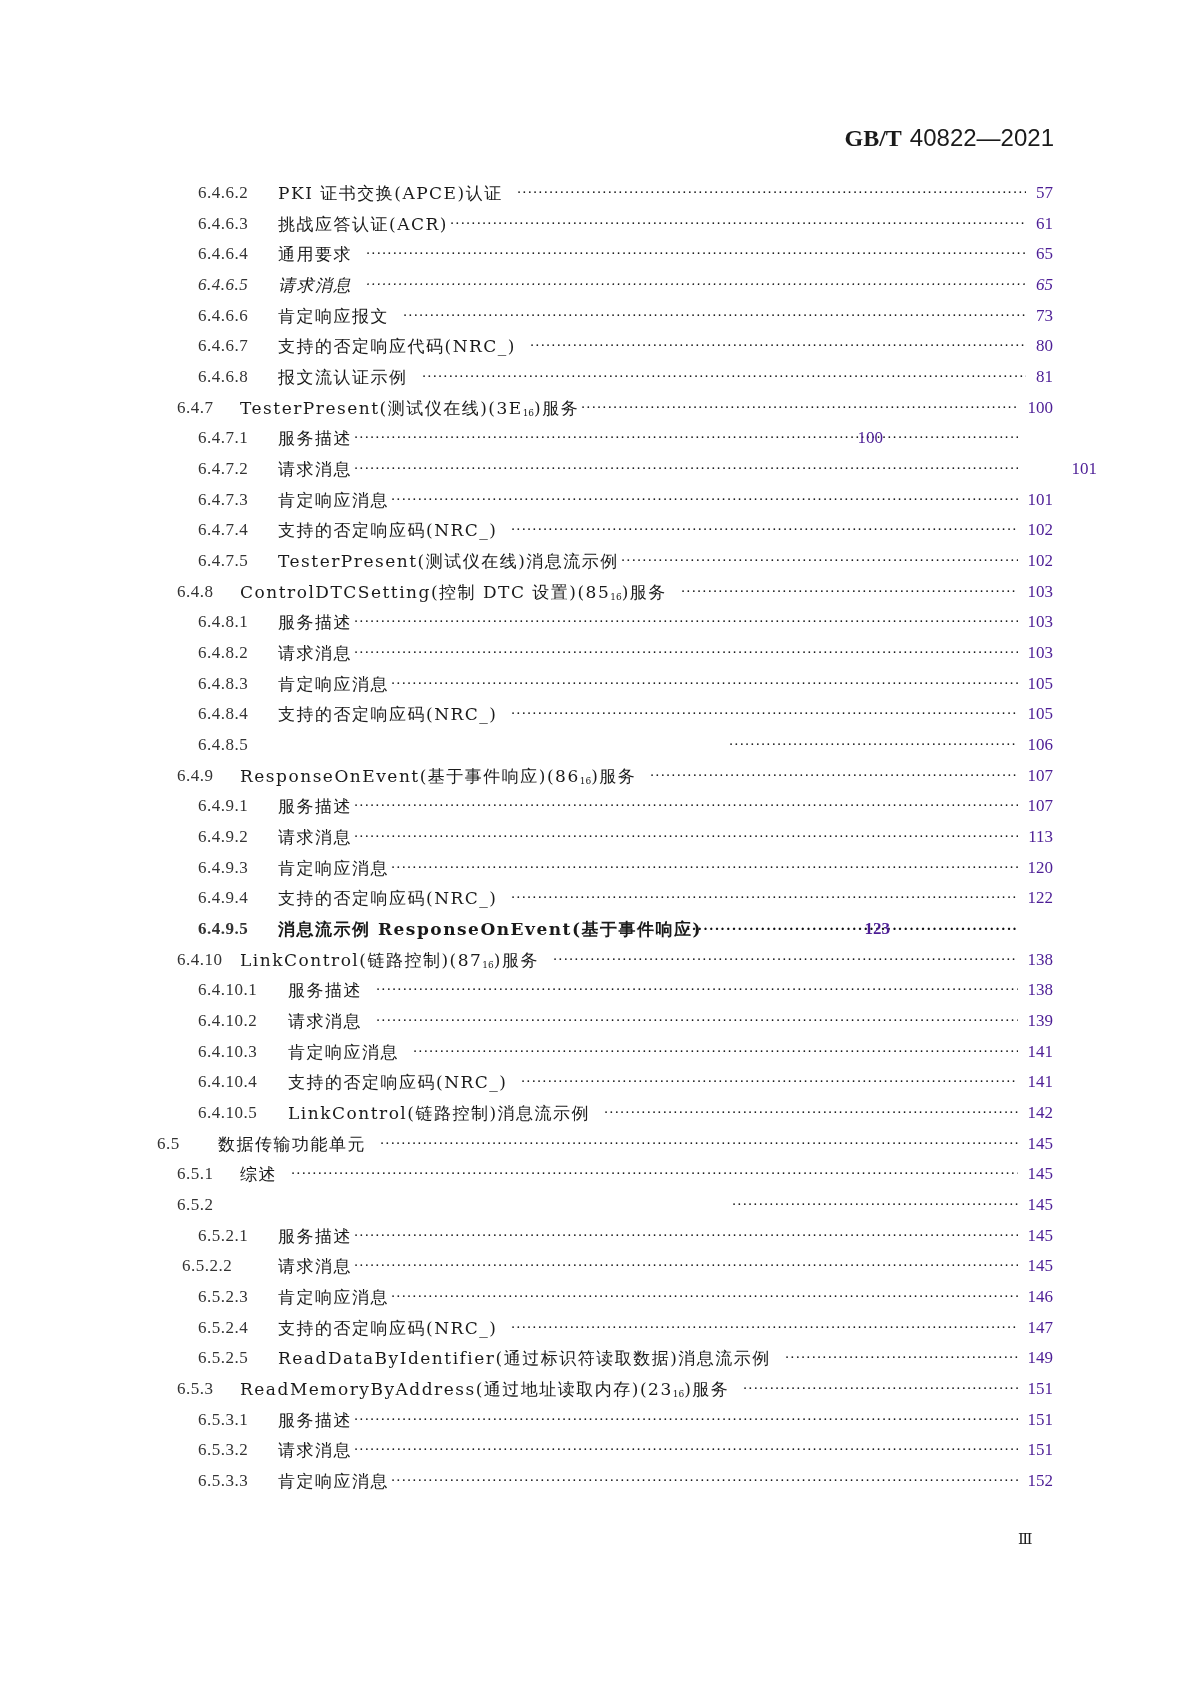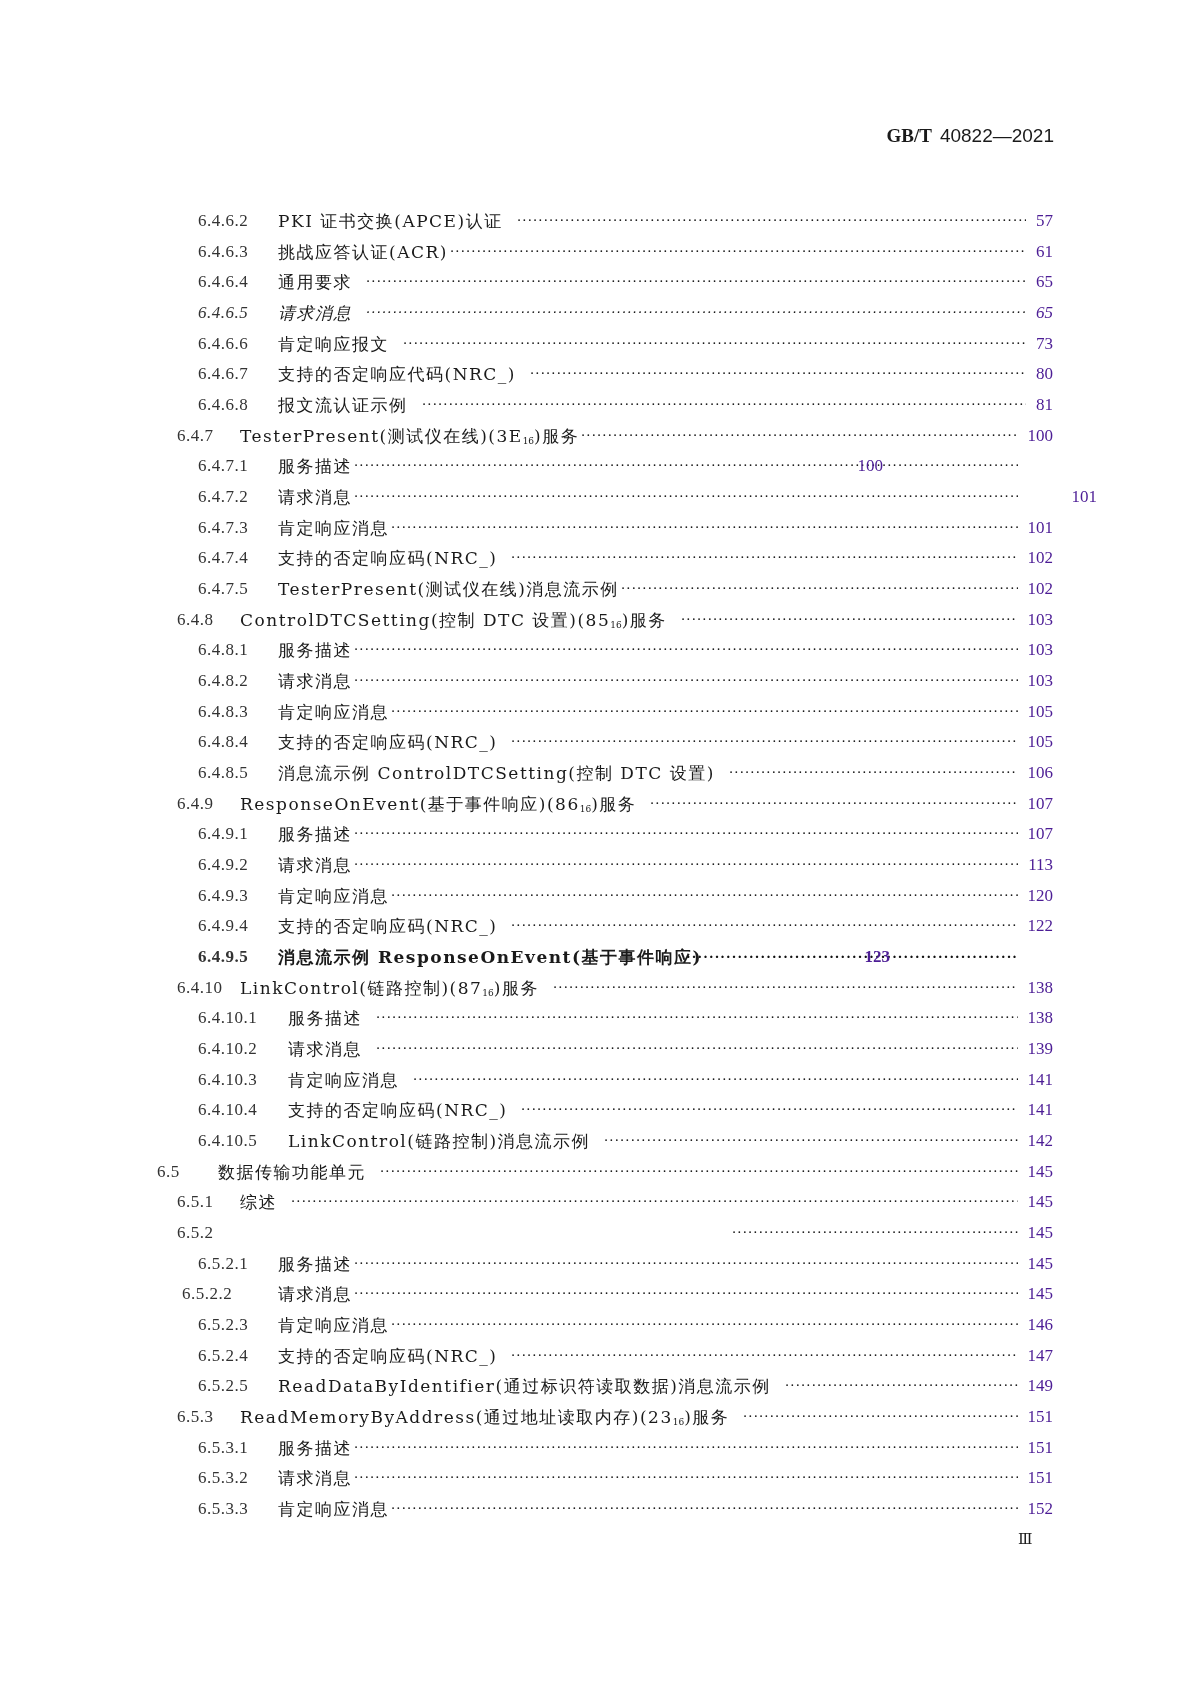--- a/index.html
+++ b/index.html
@@ -1,22 +1,22 @@
 <!DOCTYPE html>
 <html><head>
 <meta charset="utf-8">
 <style>
   html, body { margin:0; padding:0; background:#ffffff; }
   body { width:1191px; height:1684px; position:relative; overflow:hidden;
          font-family:"DejaVu Serif","Liberation Serif",serif; color:#1a1a1a; }
-  .header { position:absolute; top:124px; right:137px; font-size:19px; white-space:nowrap;margin-left:33px; }
+  .header { position:absolute; top:124px; right:137px; font-size:24px; white-space:nowrap;margin-left:33px; }
   .header .gb { font-family:"Liberation Serif","DejaVu Serif",serif; font-weight:bold; }
   .header .num { font-family:"Liberation Sans","DejaVu Sans",sans-serif; font-weight:normal; margin-left:8px; }
   .toc { position:absolute; top:178px; left:0; width:1191px; }
-  .row { position:absolute; left:0; height:30px; line-height:30px; font-size:17px; white-space:nowrap;margin-top:28px; }
+  .row { position:absolute; left:0; height:30px; line-height:30px; font-size:17px; white-space:nowrap; }
   .row .num { position:absolute; top:0; font-family:"Liberation Serif","DejaVu Serif",serif; color:#333; letter-spacing:0.5px; }
   .row .title { position:absolute; top:0; font-family:"DejaVu Serif","Liberation Serif",serif; letter-spacing:1.5px; }
   .row .dots { position:absolute; top:0; overflow:hidden; color:#111; letter-spacing:1.2px; font-size:13px; }
   .row .page { position:absolute; top:0; right:138px; text-align:right; font-family:"Liberation Serif","DejaVu Serif",serif; color:#4c1d95; }
   sub { font-size:9px; vertical-align:-2px; letter-spacing:0; }
   .footer { position:absolute; top:1530px; left:1018px; font-size:15px; font-family:"Liberation Serif","DejaVu Serif",serif; }
 </style>
 </head>
 <body>
 
@@ -128,21 +128,20 @@
       <span class="page">105</span>
     </div>
     <div class="row" style="top: 521.39px; width: 1191px;">
       <span class="num" style="left: 198px;">6.4.8.4</span>
       <span class="title" style="left: 278px;"><span>支持的否定响应码(NRC_)</span></span>
       <span class="dots" style="left: 511px; width: 507px;">················································································································································································································································································································································································································</span>
       <span class="page">105</span>
     </div>
     <div class="row" style="top: 552.06px; width: 1191px;">
       <span class="num" style="left: 198px;">6.4.8.5</span>
-      <span class="title" style="left: 278px;"><span>消息流示例 ControlDTCSetting(控制 DTC 设置)</span></span>
       <span class="dots" style="left: 729px; width: 289px;">················································································································································································································································································································································································································</span>
       <span class="page">106</span>
     </div>
     <div class="row" style="top: 582.73px; width: 1191px;">
       <span class="num" style="left: 177px;">6.4.9</span>
       <span class="title" style="left: 240px;"><span>ResponseOnEvent(基于事件响应)(86</span><sub>16</sub><span>)服务</span></span>
       <span class="dots" style="left: 650px; width: 368px;">················································································································································································································································································································································································································</span>
       <span class="page">107</span>
     </div>
     <div class="row" style="top: 613.4px; width: 1191px;">

